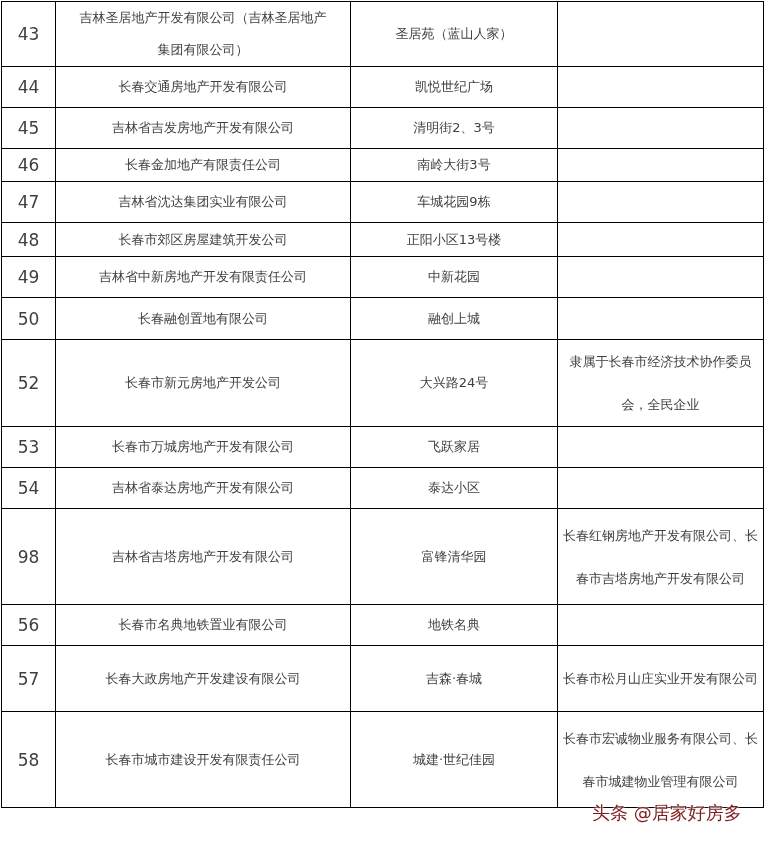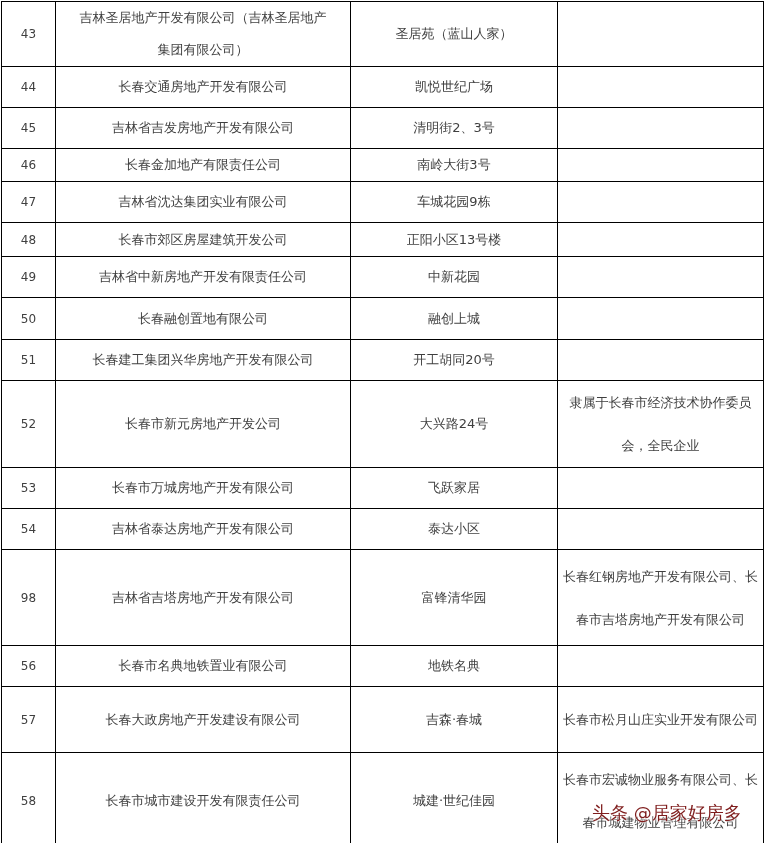--- a/index.html
+++ b/index.html
@@ -1,20 +1,20 @@
 <!DOCTYPE html>
 <html><head>
 <meta charset="utf-8">
 <style>
   html, body { margin: 0; padding: 0; background: #ffffff; }
   body { width: 764px; height: 843px; overflow: hidden; position: relative;
          font-family: "DejaVu Sans", "Liberation Sans", sans-serif; color: #3f3f3f; }
   table { border-collapse: collapse; position: absolute; left: 1px; top: 1px; width: 762px; table-layout: fixed; }
   td { border: 1px solid #000; text-align: center; vertical-align: middle; font-size: 13px; line-height: 32px; padding: 0 6px; color: #3f3f3f; }
-  td.num { font-size: 12px; padding: 0; }
+  td.num { font-size: 17px; padding: 0; }
   td.note { line-height: 43px; padding: 0 4px; }
   .watermark { position: absolute; left: 592px; top: 801px; font-size: 18px; color: #7f1d1d; text-shadow: 0 0 2px #fff, 0 0 3px #fff; letter-spacing: 0px; white-space: nowrap; }
 </style>
 </head>
 <body>
 
 <table>
   <colgroup>
     <col style="width:54px">
     <col style="width:295px">
@@ -63,26 +63,20 @@
       <td>吉林省中新房地产开发有限责任公司</td>
       <td>中新花园</td>
       <td class="note"></td>
     </tr>
     <tr style="height:42px">
       <td class="num">50</td>
       <td>长春融创置地有限公司</td>
       <td>融创上城</td>
       <td class="note"></td>
     </tr>
-    <tr style="height:41px">
-      <td class="num">51</td>
-      <td>长春建工集团兴华房地产开发有限公司</td>
-      <td>开工胡同20号</td>
-      <td class="note"></td>
-    </tr>
     <tr style="height:66px">
       <td class="num">52</td>
       <td>长春市新元房地产开发公司</td>
       <td>大兴路24号</td>
       <td class="note">隶属于长春市经济技术协作委员会，全民企业</td>
     </tr>
     <tr style="height:41px">
       <td class="num">53</td>
       <td>长春市万城房地产开发有限公司</td>
       <td>飞跃家居</td>

